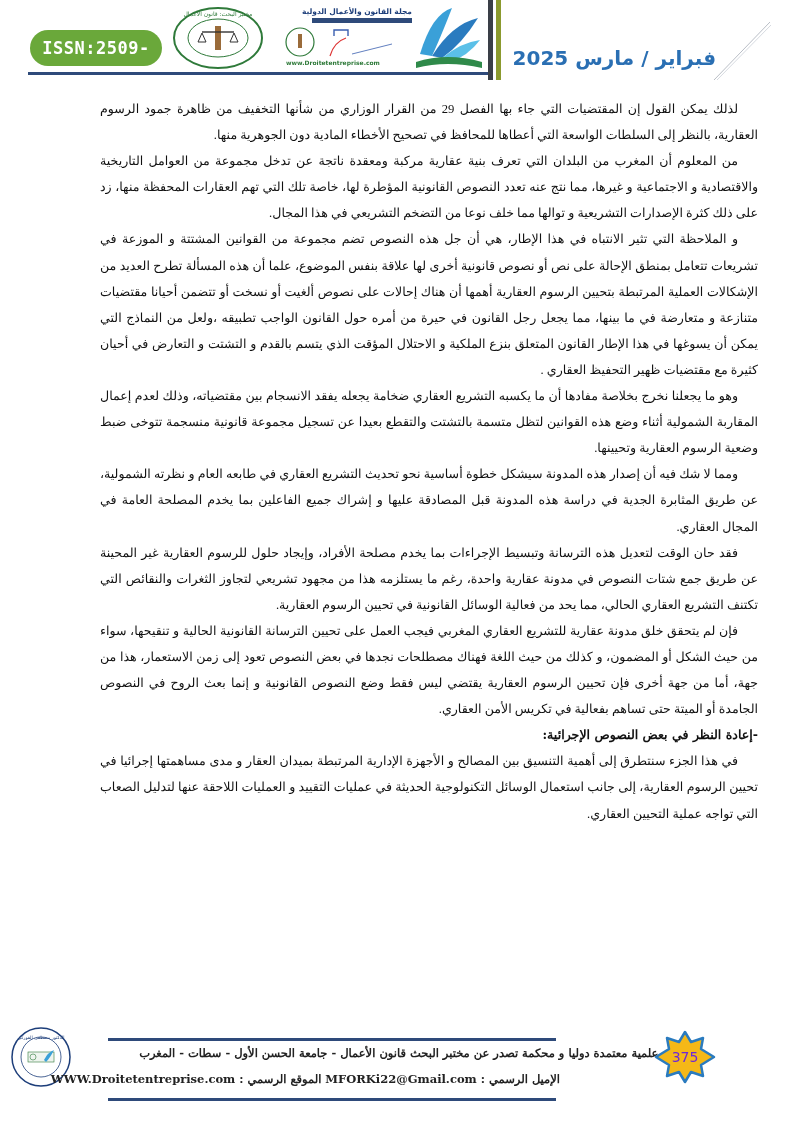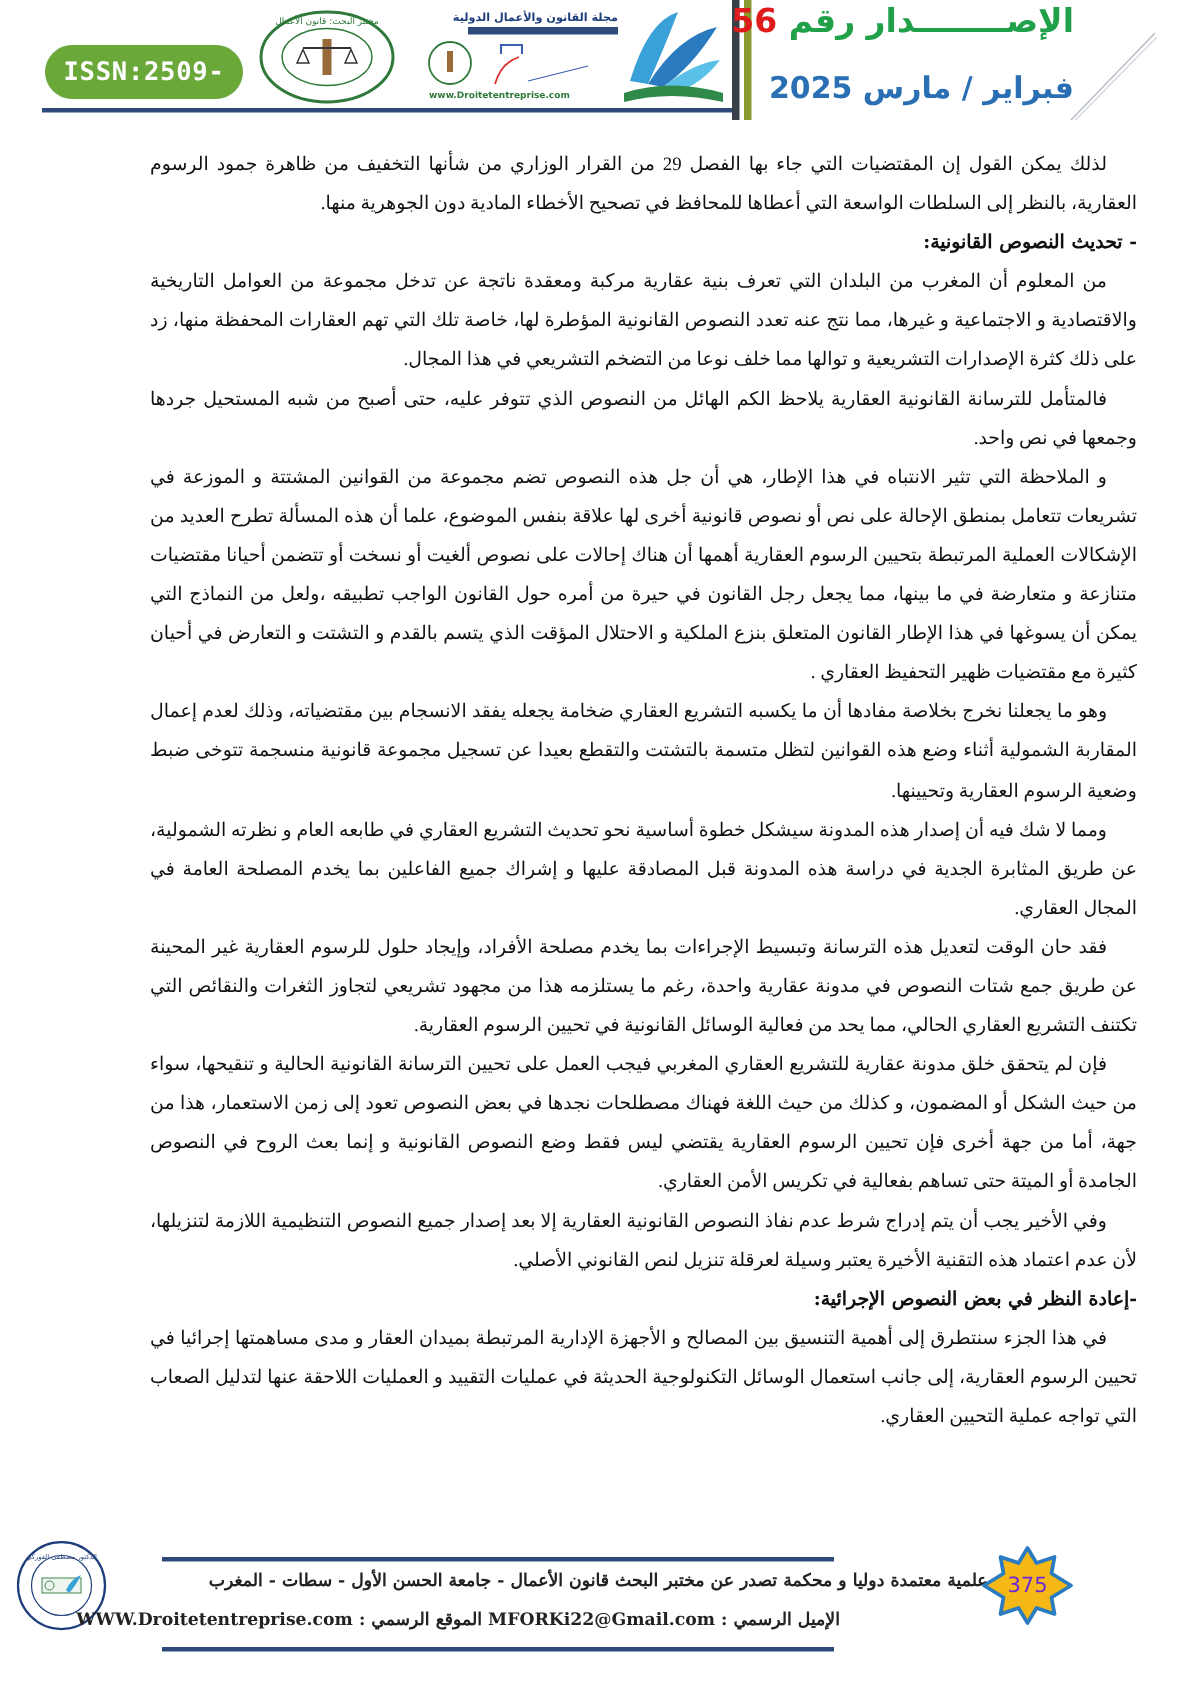--- a/index.html
+++ b/index.html
@@ -62,43 +62,36 @@
     <path d="M138 50 Q150 10 170 4 Q160 30 150 52 Z" fill="#3aa0d8"></path>
     <path d="M150 52 Q170 20 196 14 Q180 40 160 54 Z" fill="#2a7bbf"></path>
     <path d="M160 54 Q180 38 198 36 Q186 52 168 58 Z" fill="#5bc0e8"></path>
     <path d="M134 58 Q165 48 200 58 L200 64 Q165 56 134 64 Z" fill="#2f8a4a"></path>
   </svg>
 
   <div class="header-rule"></div>
   <div class="vbar1"></div>
   <div class="vbar2"></div>
 
-  <div class="issue-title">
-    <span>الإصــــــــدار رقم</span>
-    <span class="num">56</span>
-  </div>
   <div class="issue-date">فبراير / مارس 2025</div>
 
   <svg class="slash-deco" viewBox="0 0 60 62">
     <line x1="2" y1="60" x2="58" y2="2" stroke="#b9bec6" stroke-width="1"></line>
     <line x1="5" y1="60" x2="59" y2="5" stroke="#d6dae0" stroke-width="1"></line>
   </svg>
 </div>
 
 <div class="content" id="content">
     <p>لذلك يمكن القول إن المقتضيات التي جاء بها الفصل 29 من القرار الوزاري من شأنها التخفيف من ظاهرة جمود الرسوم العقارية، بالنظر إلى السلطات الواسعة التي أعطاها للمحافظ في تصحيح الأخطاء المادية دون الجوهرية منها.</p>
-    <h3>- تحديث النصوص القانونية:</h3>
     <p>من المعلوم أن المغرب من البلدان التي تعرف بنية عقارية مركبة ومعقدة ناتجة عن تدخل مجموعة من العوامل التاريخية والاقتصادية و الاجتماعية و غيرها، مما نتج عنه تعدد النصوص القانونية المؤطرة لها، خاصة تلك التي تهم العقارات المحفظة منها، زد على ذلك كثرة الإصدارات التشريعية و توالها مما خلف نوعا من التضخم التشريعي في هذا المجال.</p>
-    <p>فالمتأمل للترسانة القانونية العقارية يلاحظ الكم الهائل من النصوص الذي تتوفر عليه، حتى أصبح من شبه المستحيل جردها وجمعها في نص واحد.</p>
     <p>و الملاحظة التي تثير الانتباه في هذا الإطار، هي أن جل هذه النصوص تضم مجموعة من القوانين المشتتة و الموزعة في تشريعات تتعامل بمنطق الإحالة على نص أو نصوص قانونية أخرى لها علاقة بنفس الموضوع، علما أن هذه المسألة تطرح العديد من الإشكالات العملية المرتبطة بتحيين الرسوم العقارية أهمها أن هناك إحالات على نصوص ألغيت أو نسخت أو تتضمن أحيانا مقتضيات متنازعة و متعارضة في ما بينها، مما يجعل رجل القانون في حيرة من أمره حول القانون الواجب تطبيقه ،ولعل من النماذج التي يمكن أن يسوغها في هذا الإطار القانون المتعلق بنزع الملكية و الاحتلال المؤقت الذي يتسم بالقدم و التشتت و التعارض في أحيان كثيرة مع مقتضيات ظهير التحفيظ العقاري .</p>
     <p>وهو ما يجعلنا نخرج بخلاصة مفادها أن ما يكسبه التشريع العقاري ضخامة يجعله يفقد الانسجام بين مقتضياته، وذلك لعدم إعمال المقاربة الشمولية أثناء وضع هذه القوانين لتظل متسمة بالتشتت والتقطع بعيدا عن تسجيل مجموعة قانونية منسجمة تتوخى ضبط وضعية الرسوم العقارية وتحيينها.</p>
     <p>ومما لا شك فيه أن إصدار هذه المدونة سيشكل خطوة أساسية نحو تحديث التشريع العقاري في طابعه العام و نظرته الشمولية، عن طريق المثابرة الجدية في دراسة هذه المدونة قبل المصادقة عليها و إشراك جميع الفاعلين بما يخدم المصلحة العامة في المجال العقاري.</p>
     <p>فقد حان الوقت لتعديل هذه الترسانة وتبسيط الإجراءات بما يخدم مصلحة الأفراد، وإيجاد حلول للرسوم العقارية غير المحينة عن طريق جمع شتات النصوص في مدونة عقارية واحدة، رغم ما يستلزمه هذا من مجهود تشريعي لتجاوز الثغرات والنقائص التي تكتنف التشريع العقاري الحالي، مما يحد من فعالية الوسائل القانونية في تحيين الرسوم العقارية.</p>
     <p>فإن لم يتحقق خلق مدونة عقارية للتشريع العقاري المغربي فيجب العمل على تحيين الترسانة القانونية الحالية و تنقيحها، سواء من حيث الشكل أو المضمون، و كذلك من حيث اللغة فهناك مصطلحات نجدها في بعض النصوص تعود إلى زمن الاستعمار، هذا من جهة، أما من جهة أخرى فإن تحيين الرسوم العقارية يقتضي ليس فقط وضع النصوص القانونية و إنما بعث الروح في النصوص الجامدة أو الميتة حتى تساهم بفعالية في تكريس الأمن العقاري.</p>
-    <p>وفي الأخير يجب أن يتم إدراج شرط عدم نفاذ النصوص القانونية العقارية إلا بعد إصدار جميع النصوص التنظيمية اللازمة لتنزيلها، لأن عدم اعتماد هذه التقنية الأخيرة يعتبر وسيلة لعرقلة تنزيل لنص القانوني الأصلي.</p>
     <h3>-إعادة النظر في بعض النصوص الإجرائية:</h3>
     <p>في هذا الجزء سنتطرق إلى أهمية التنسيق بين المصالح و الأجهزة الإدارية المرتبطة بميدان العقار و مدى مساهمتها إجرائيا في تحيين الرسوم العقارية، إلى جانب استعمال الوسائل التكنولوجية الحديثة في عمليات التقييد و العمليات اللاحقة عنها لتدليل الصعاب التي تواجه عملية التحيين العقاري.</p>
   </div>
 
 <svg class="footer-seal" viewBox="0 0 62 62">
   <circle cx="31" cy="31" r="29" fill="#fff" stroke="#1d3e7a" stroke-width="1.5"></circle>
   <circle cx="31" cy="31" r="20" fill="none" stroke="#1d3e7a" stroke-width="0.8"></circle>
   <rect x="18" y="26" width="26" height="10" fill="#eef4ee" stroke="#2f7a3a" stroke-width="0.6"></rect>
   <path d="M34 34 Q38 26 44 24 Q40 32 36 36 Z" fill="#3aa0d8"></path>
   <circle cx="23" cy="31" r="3" fill="none" stroke="#2f7a3a" stroke-width="0.6"></circle>

